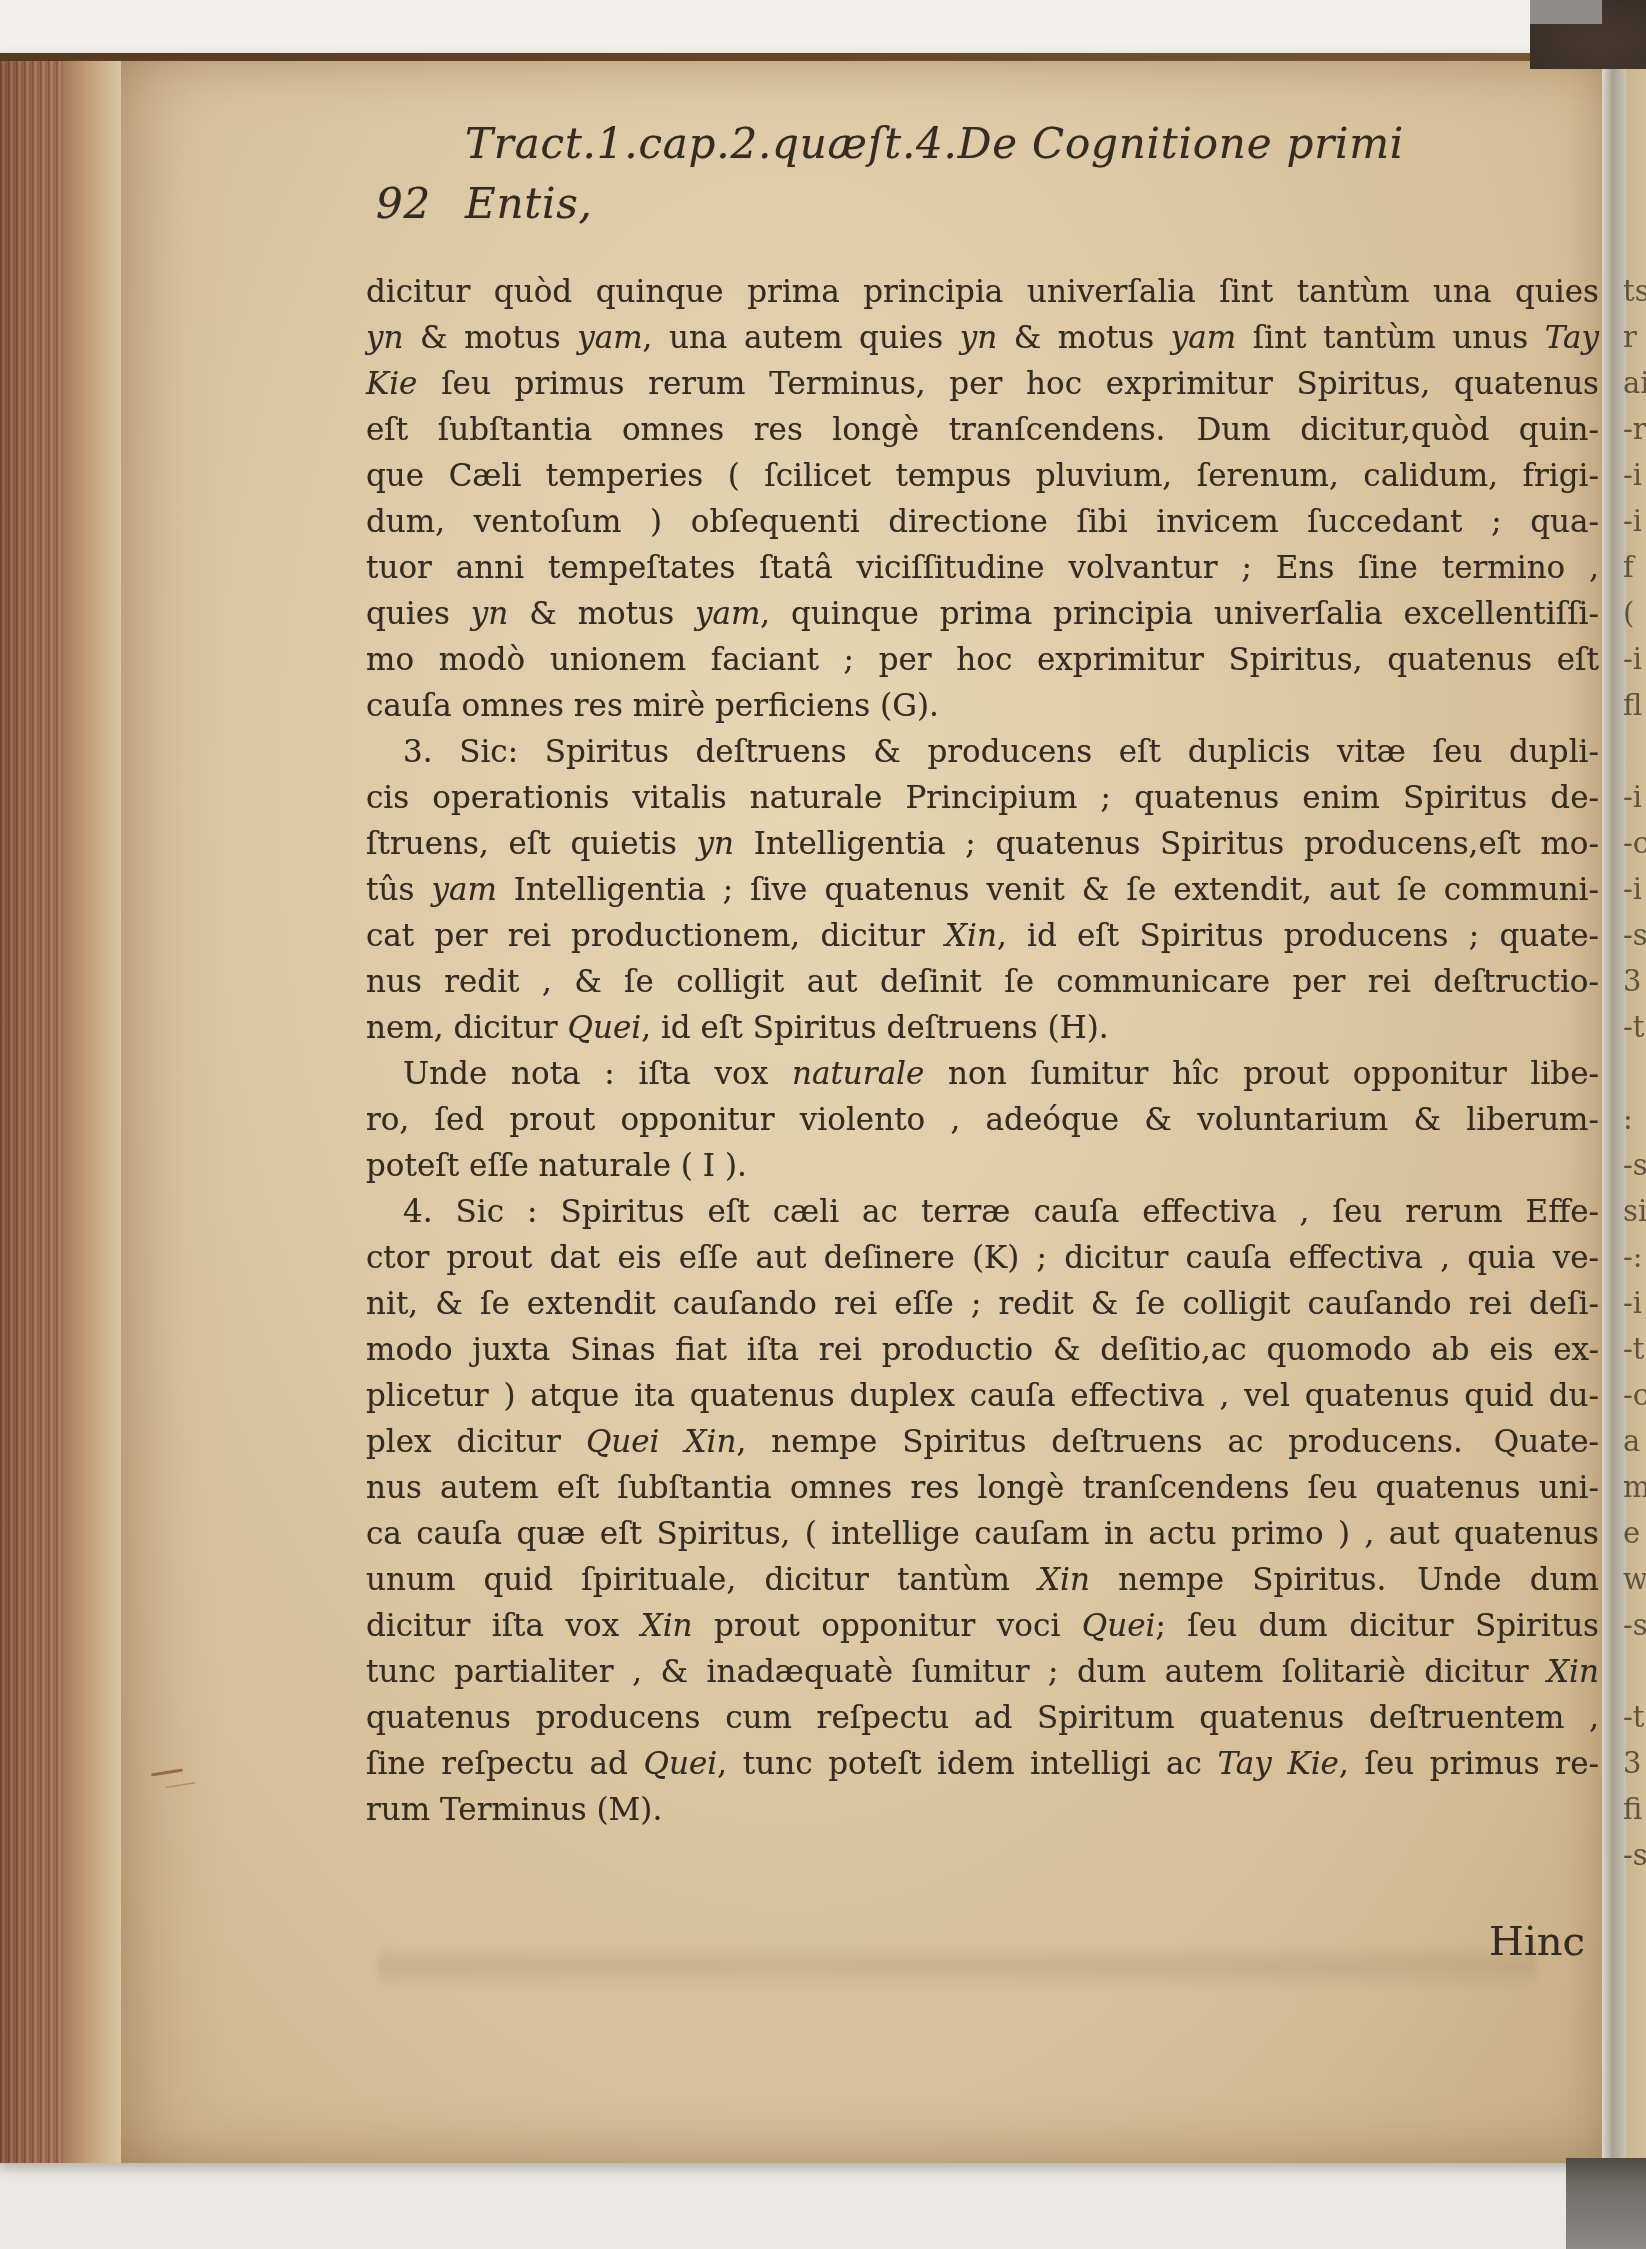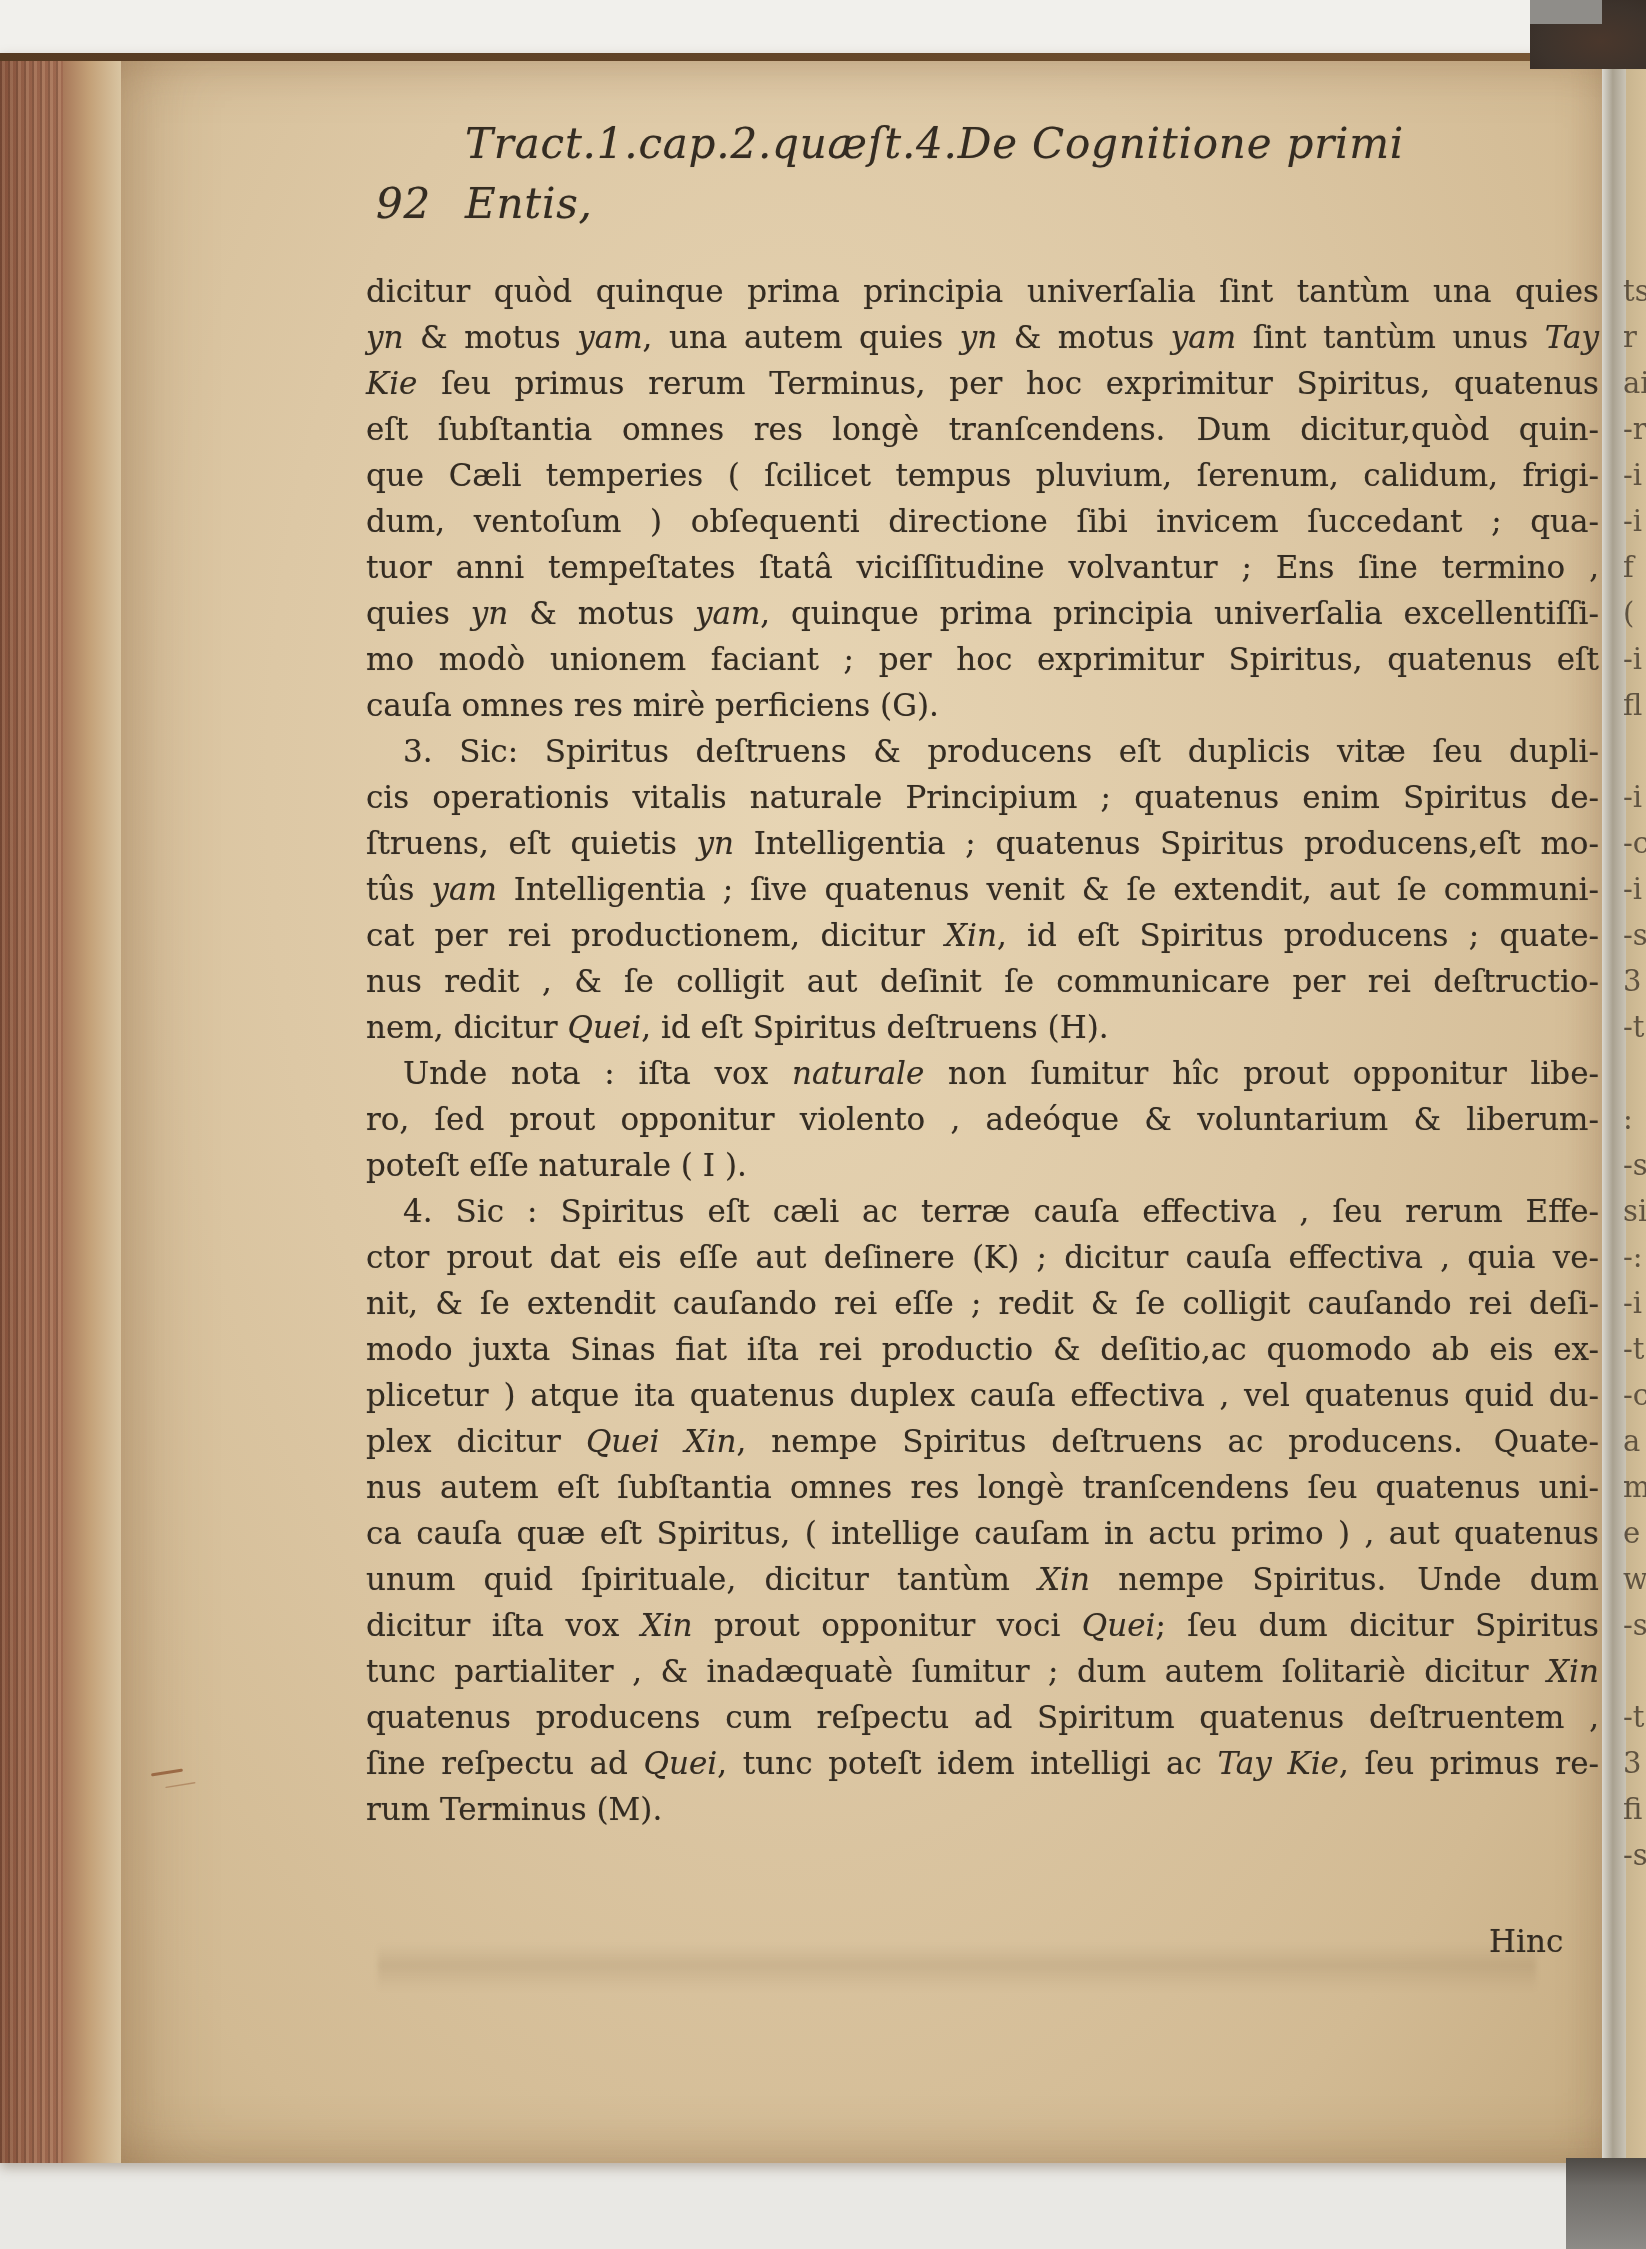--- a/index.html
+++ b/index.html
@@ -82,21 +82,21 @@
   .line{
     height:46px;line-height:46px;
     text-align:justify;text-align-last:justify;
     white-space:nowrap;overflow:visible;margin-left:16px;
   }
   .line.last{text-align:right;text-align-last:left;}
   .line.indent{padding-left:37px;}
   .line i{font-style:italic;}
   .catchword{
     position:absolute;left:1489px;top:1922px;
-    font-size:31px;line-height:39px;
+    font-size:40px;line-height:39px;
     text-shadow:0 0 0.8px rgba(52,44,34,.4);
   }
   
   .show-through{
     position:absolute;left:378px;top:1944px;width:1158px;height:47px;
     background:linear-gradient(180deg,rgba(115,90,58,.0),rgba(115,90,58,.14) 45%,rgba(115,90,58,.0));
     filter:blur(2.4px);
   }
   .margin-dash{
     position:absolute;left:151px;top:1771px;width:32px;height:3.2px;

